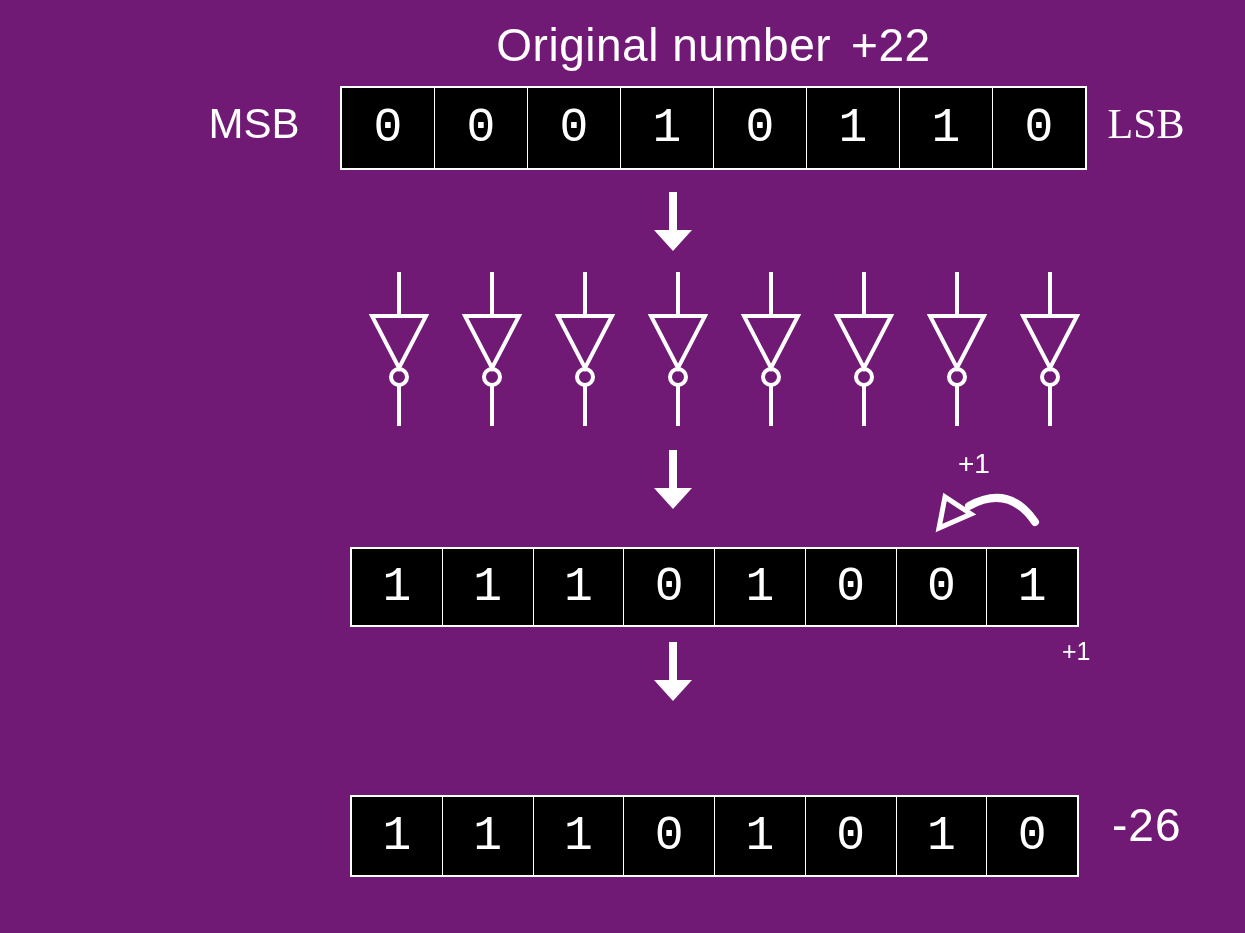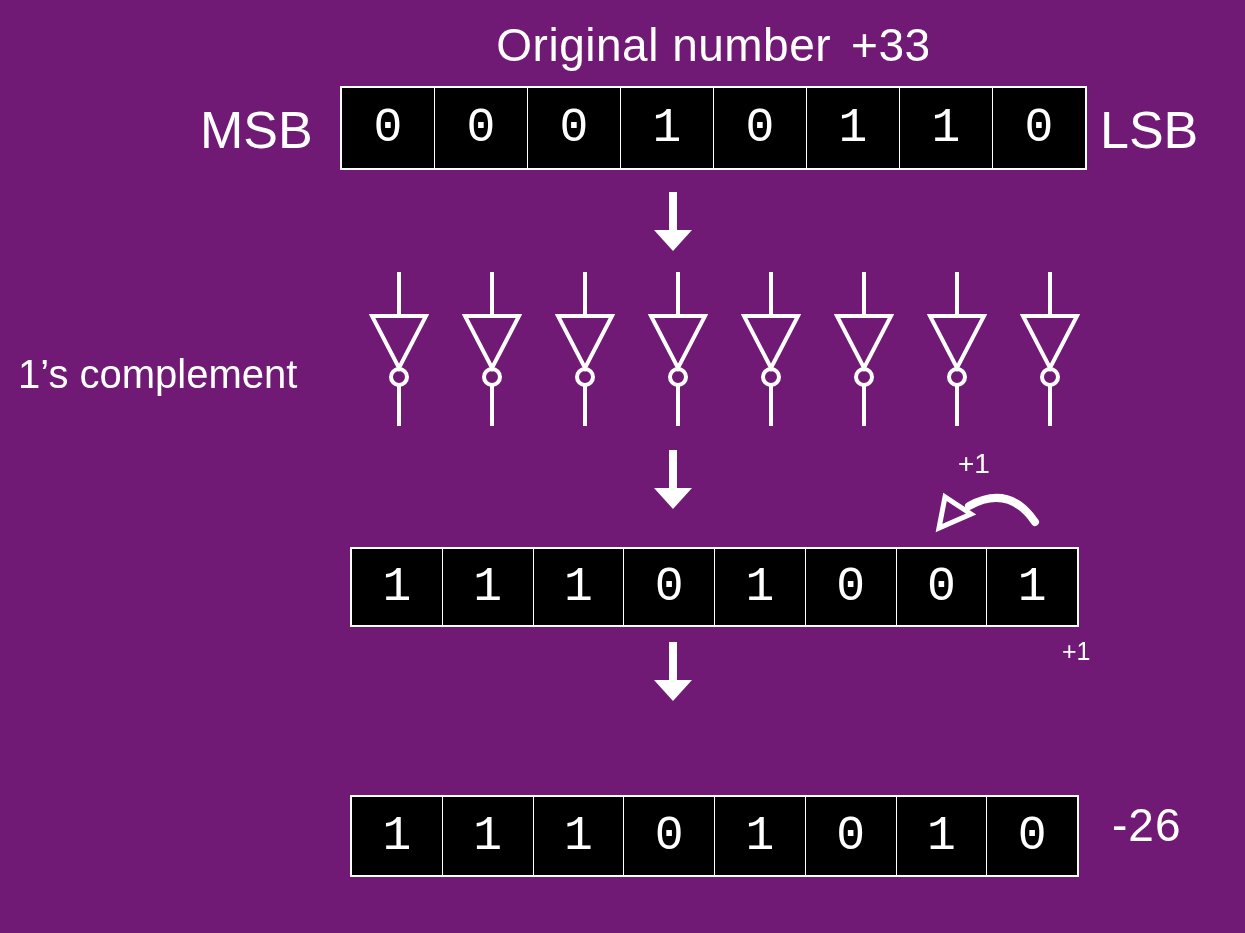--- a/index.html
+++ b/index.html
@@ -13,23 +13,23 @@
     overflow: hidden;
   }
   .abs { position: absolute; }
 
   .title {
     left: 340px; top: 18px; width: 747px;
     display: flex; justify-content: center; align-items: baseline; gap: 20px;
     font-size: 46px; font-weight: 400; letter-spacing: 0.5px;
   }
 
-  .side-label { font-size: 52px; }
+  .side-label { font-size: 42px; }
   .msb { left: 200px; top: 100px; width: 108px; text-align: center; }
-  .lsb { left: 1100px; top: 100px; width: 92px; text-align: center; }
+  .lsb { left: 1100px; top: 100px; width: 92px; text-align: center; font-family: Liberation Serif, serif; }
 
   .section-label { font-size: 40px; }
   .ones-label { left: 18px; top: 352px; }
   .twos-label { left: 18px; top: 698px; }
 
   .bit-row {
     display: flex;
     border: 2px solid #ffffff;
     box-sizing: border-box;
     background: #000;
@@ -62,21 +62,21 @@
 
   .carry-arc { left: 925px; top: 482px; }
 </style>
 </head>
 <body>
 
 <div class="stage">
 
   <div class="abs title">
     <span>Original number</span>
-    <span>+33</span>
+    <span>+22</span>
   </div>
 
   <div class="abs side-label msb">MSB</div>
   <div class="abs side-label lsb">LSB</div>
 
   <div class="abs bit-row row-original">
     <div class="bit-cell">0</div>
     <div class="bit-cell">0</div>
     <div class="bit-cell">0</div>
     <div class="bit-cell">1</div>
@@ -84,21 +84,20 @@
     <div class="bit-cell">1</div>
     <div class="bit-cell">1</div>
     <div class="bit-cell">0</div>
   </div>
 
   <svg class="abs down-arrow-1" width="44" height="60" viewBox="0 0 44 60">
     <rect x="18" y="0" width="8" height="40" fill="#ffffff"></rect>
     <polygon points="3,38 41,38 22,59" fill="#ffffff"></polygon>
   </svg>
 
-  <div class="abs section-label ones-label">1’s complement</div>
 
   <div class="abs inverter-row">
     <div class="inverter-slot">
       <svg width="60" height="158" viewBox="0 0 60 158">
         <line x1="30" y1="2" x2="30" y2="46" stroke="#ffffff" stroke-width="4"></line>
         <polygon points="3,46 57,46 30,98" fill="none" stroke="#ffffff" stroke-width="4"></polygon>
         <circle cx="30" cy="107" r="8" fill="none" stroke="#ffffff" stroke-width="4"></circle>
         <line x1="30" y1="115" x2="30" y2="156" stroke="#ffffff" stroke-width="4"></line>
       </svg>
     </div>

